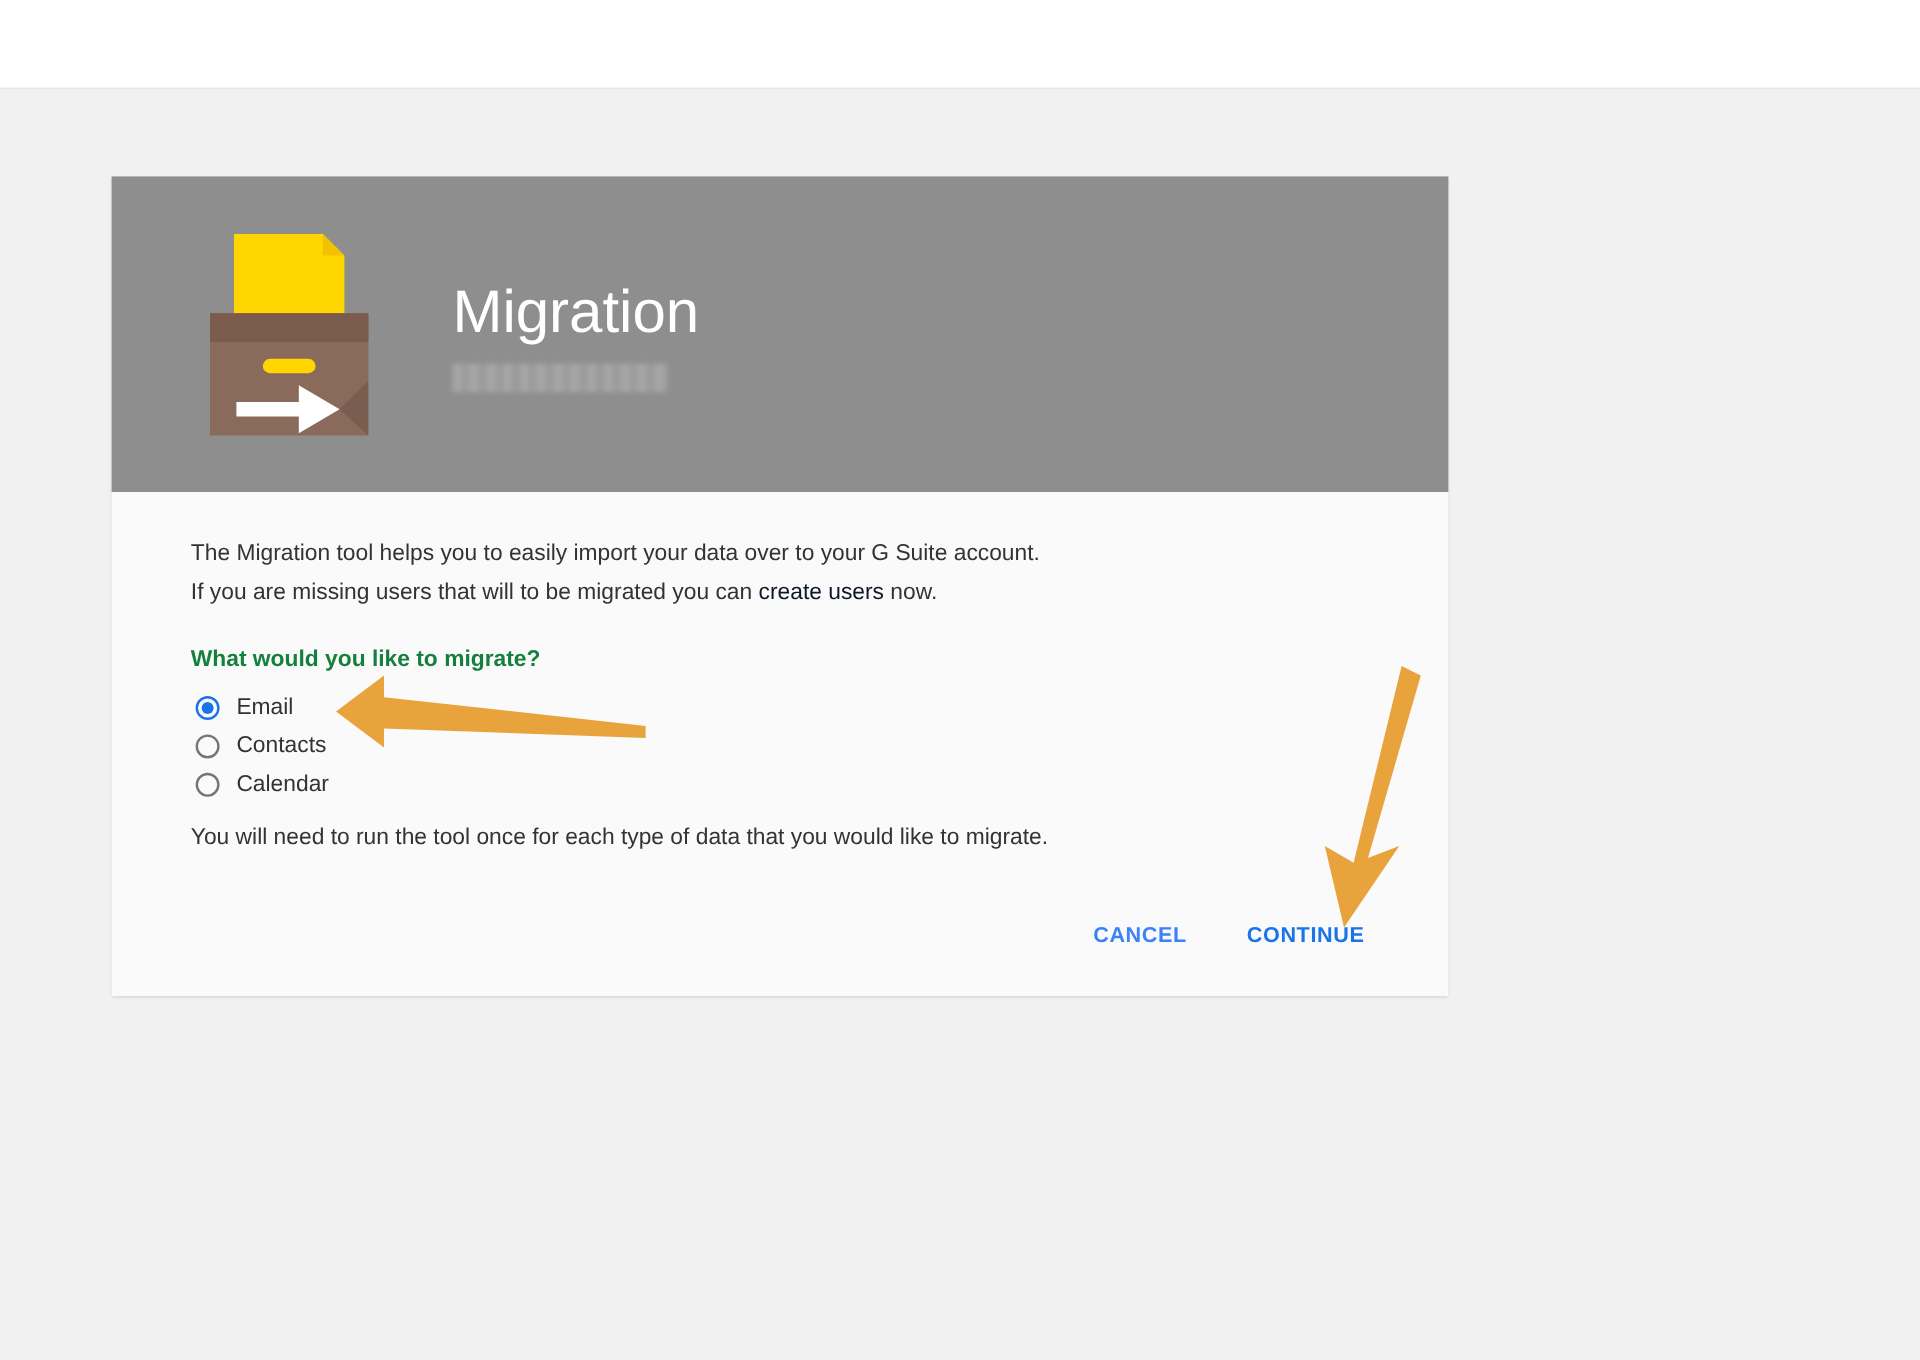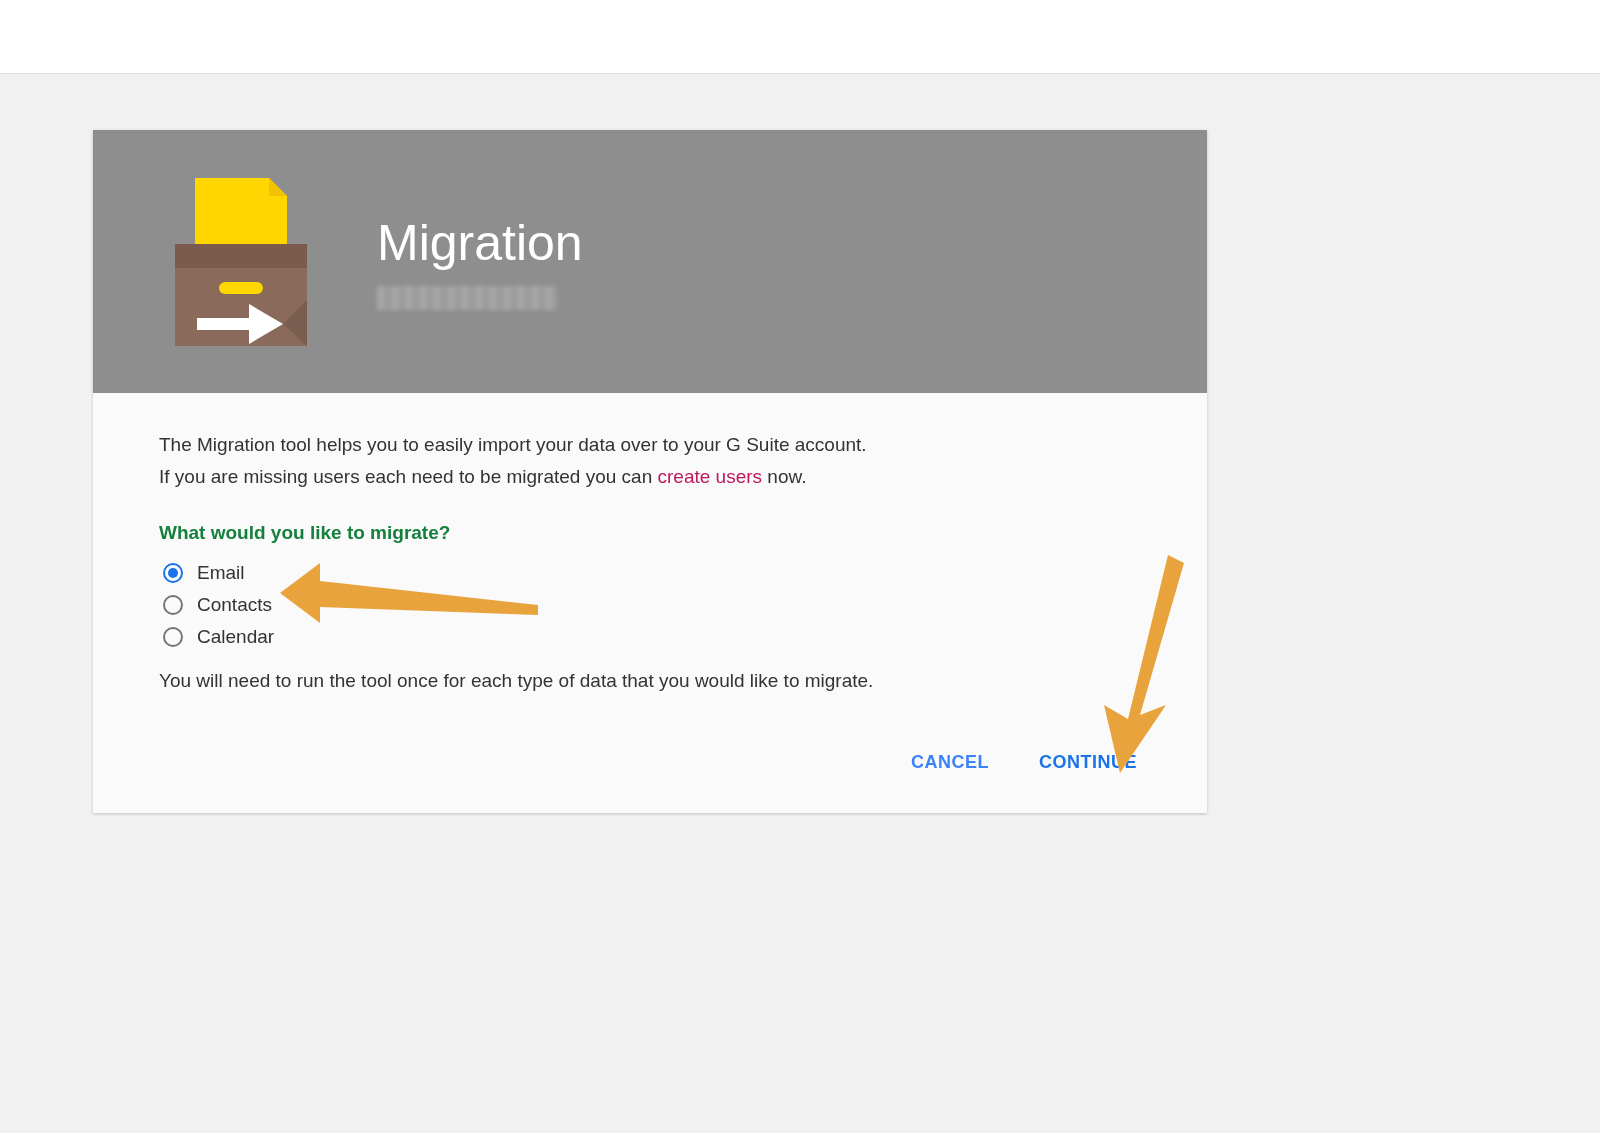--- a/index.html
+++ b/index.html
@@ -12,21 +12,21 @@
     }
     .top-white {
       background: #fff;
       height: 74px;
       width: 100%;
       border-bottom: 1px solid #e0e0e0;
     }
     .card {
       position: absolute;
       left: 93px;
-      top: 130px;
+      top: 147px;
       width: 1114px;
       background: #fafafa;
       box-shadow: 0 1px 3px rgba(0,0,0,0.2);
     }
     .header {
       background: #8e8e8e;
       height: 263px;
       display: flex;
       align-items: center;
       padding-left: 68px;
@@ -61,21 +61,21 @@
     .content {
       padding: 36px 66px 40px 66px;
       color: #3c3c3c;
     }
     .intro-line {
       font-size: 19px;
       line-height: 1.7;
       color: #333;
     }
     .intro-line a {
-      color: #be185d;
+      color: #0f172a;
       text-decoration: none;
     }
     .question {
       font-weight: bold;
       font-size: 19px;
       margin-top: 28px;
       margin-bottom: 18px;
       color: #15803d;
     }
     .radio-group {
@@ -184,21 +184,21 @@
     </div>
     <div class="title-block">
       <div class="page-title">Migration</div>
       <div class="subtitle-blur"></div>
     </div>
   </div>
 
   <div class="content">
     <div class="intro-line">The Migration tool helps you to easily import your data over to your G Suite account.</div>
     <div class="intro-line">
-      <span>If you are missing users each need to be migrated you can </span><a href="#">create users</a><span> now.</span>
+      <span>If you are missing users that will to be migrated you can </span><a href="#">create users</a><span> now.</span>
     </div>
 
     <div class="question">What would you like to migrate?</div>
 
     <div class="radio-group">
       <div class="radio-item">
         <div class="radio-circle selected">
           <div class="radio-dot"></div>
         </div>
         <span class="radio-label">Email</span>

